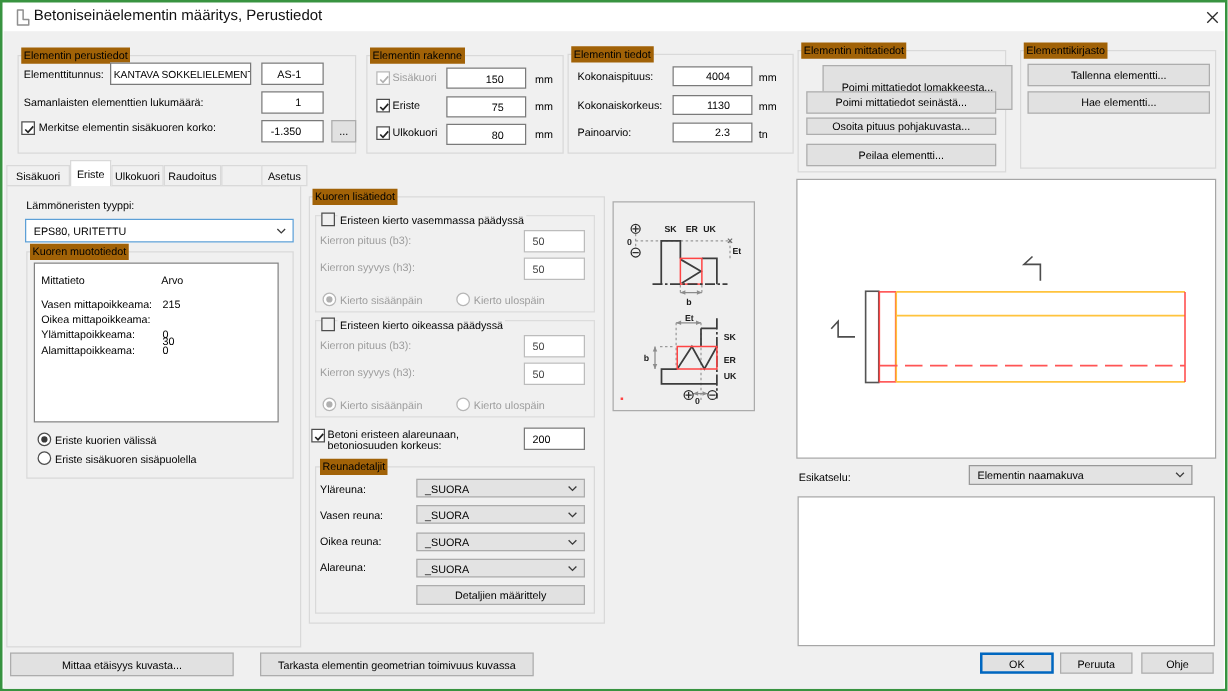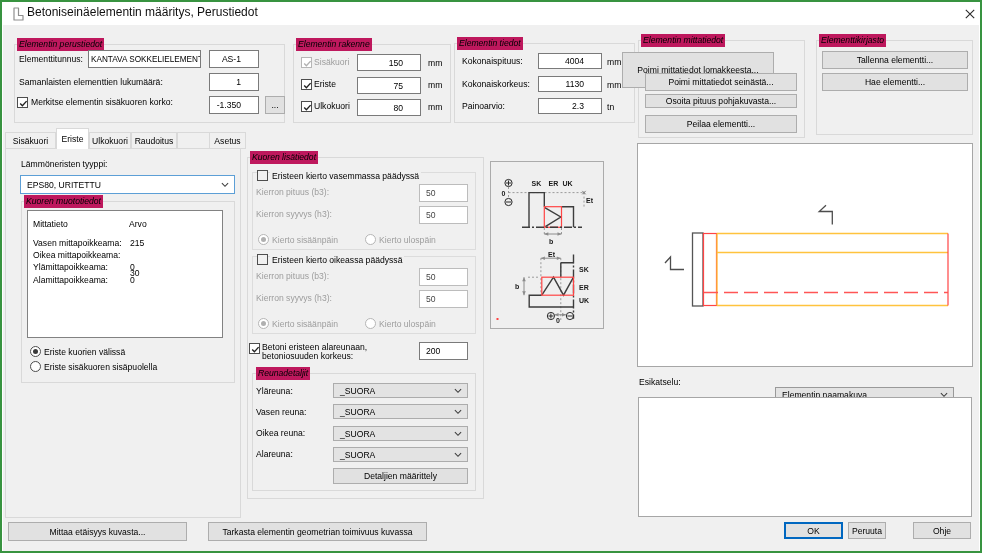--- a/index.html
+++ b/index.html
@@ -3,21 +3,21 @@
 <meta charset="utf-8">
 <style>
   html,body{margin:0;padding:0;}
   #stage{position:relative;width:982px;height:553px;background:#389340;overflow:hidden;
     font-family:"Liberation Sans",sans-serif;font-size:8.6px;color:#000;}
   #win{position:absolute;left:2px;top:2px;width:978px;height:549px;background:#fff;}
   #body{position:absolute;left:1px;top:23px;width:976px;height:526px;background:#f0f0f0;}
   .lbl{position:absolute;white-space:nowrap;line-height:12px;}
   .gray{color:#9d9d9d;}
   .grp{position:absolute;border:1px solid #d9d9d9;}
-  .grp>.cap{position:absolute;top:-7px;left:2px;background:#be185d;padding:0 2px;line-height:13px;white-space:nowrap;font-style:italic;}
+  .grp>.cap{position:absolute;top:-7px;left:2px;background:#a16207;padding:0 2px;line-height:13px;white-space:nowrap;}
   .in{position:absolute;background:#fff;border:1px solid #7a7a7a;display:flex;align-items:center;box-sizing:border-box;white-space:nowrap;}
   .in.r{justify-content:flex-end;padding-right:17px;}
   .in.l{padding-left:6px;}
   .in.dis{border-color:#bcbcbc;color:#464646;}
   .btn{position:absolute;background:#e1e1e1;border:1px solid #adadad;display:flex;align-items:center;justify-content:center;box-sizing:border-box;white-space:nowrap;font-size:8.6px;}
   .cb{position:absolute;width:11px;height:11px;background:#fff;border:1px solid #4d4d4d;box-sizing:border-box;}
   .cb.dis{border-color:#b6b6b6;}
   .cb svg{position:absolute;left:0;top:0;}
   .rad{position:absolute;width:11px;height:11px;background:#fff;border:1px solid #4d4d4d;border-radius:50%;box-sizing:border-box;}
   .rad.dis{border-color:#b6b6b6;}
@@ -98,21 +98,21 @@
   <div class="lbl" style="left:462px;top:78px;">Kokonaiskorkeus:</div>
   <div class="in r" style="left:538px;top:76px;width:64px;height:16px;">1130</div>
   <div class="lbl" style="left:607px;top:79px;">mm</div>
   <div class="lbl" style="left:462px;top:100px;">Painoarvio:</div>
   <div class="in r" style="left:538px;top:98px;width:64px;height:16px;">2.3</div>
   <div class="lbl" style="left:607px;top:101px;">tn</div>
 
   <div class="grp" style="left:638px;top:40px;width:165px;height:96px;">
         <span class="cap">Elementin mittatiedot</span>
       </div>
-  <div class="btn" style="left:622px;top:52px;width:152px;height:36px;">Poimi mittatiedot lomakkeesta...</div>
+  <div class="btn" style="left:658px;top:52px;width:152px;height:36px;">Poimi mittatiedot lomakkeesta...</div>
   <div class="btn" style="left:645px;top:73px;width:152px;height:18px;">Poimi mittatiedot seinästä...</div>
   <div class="btn" style="left:645px;top:94px;width:152px;height:14px;">Osoita pituus pohjakuvasta...</div>
   <div class="btn" style="left:645px;top:115px;width:152px;height:18px;">Peilaa elementti...</div>
 
   <div class="grp" style="left:816px;top:40px;width:155px;height:93px;">
         <span class="cap">Elementtikirjasto</span>
       </div>
   <div class="btn" style="left:822px;top:51px;width:146px;height:18px;">Tallenna elementti...</div>
   <div class="btn" style="left:822px;top:73px;width:146px;height:18px;">Hae elementti...</div>
 
@@ -290,24 +290,24 @@
     <rect x="54.5" y="89" width="10.5" height="73" fill="none" stroke="#555" stroke-width="1.3"></rect>
     <rect x="65.5" y="89.5" width="13" height="72" fill="none" stroke="#f44" stroke-width="1.2"></rect>
     <path d="M79 89.5 H310 M79 108.5 H310 M79 161.5 H310 M79 89.5 V161.5" stroke="#ffc33d" stroke-width="1.3" fill="none"></path>
     <path d="M310 89.5 V161.5" stroke="#f44" stroke-width="1.2" fill="none"></path>
     <path d="M66 148.5 H310" stroke="#f55" stroke-width="1.3" stroke-dasharray="14 6" fill="none"></path>
     <path d="M27 119 L32.5 113 V125.5 H46" stroke="#4d4d4d" stroke-width="1.3" fill="none"></path>
     <path d="M188 61.2 L181.2 67.5 H194.3 V80.5" stroke="#4d4d4d" stroke-width="1.3" fill="none"></path>
   </svg>
   </div>
   <div class="lbl" style="left:639px;top:376px;">Esikatselu:</div>
-  <div class="combo" style="left:775px;top:372px;width:179px;height:16px;border-color:#999;margin-top:15px;">Elementin naamakuva<svg class="chev" width="9" height="6" viewBox="0 0 9 6">
+  <div class="combo" style="left:775px;top:372px;width:179px;height:16px;border-color:#999;">Elementin naamakuva<svg class="chev" width="9" height="6" viewBox="0 0 9 6">
           <path d="M1 1 L4.5 4.5 L8 1" fill="none" stroke="#3c3c3c" stroke-width="1.2"></path>
         </svg></div>
   <div class="white" style="left:638px;top:397px;width:334px;height:120px;"></div>
 
   <div class="btn" style="left:8px;top:522px;width:179px;height:19px;">Mittaa etäisyys kuvasta...</div>
   <div class="btn" style="left:208px;top:522px;width:219px;height:19px;">Tarkasta elementin geometrian toimivuus kuvassa</div>
   <div class="btn" style="left:784px;top:522px;width:59px;height:17px;border:2px solid #0067c0;">OK</div>
-  <div class="btn" style="left:848px;top:522px;width:38px;height:17px;">Peruuta</div>
+  <div class="btn" style="left:848px;top:522px;width:58px;height:17px;">Peruuta</div>
   <div class="btn" style="left:913px;top:522px;width:58px;height:17px;">Ohje</div>
 </div>
 </div>
 
 </body></html>

